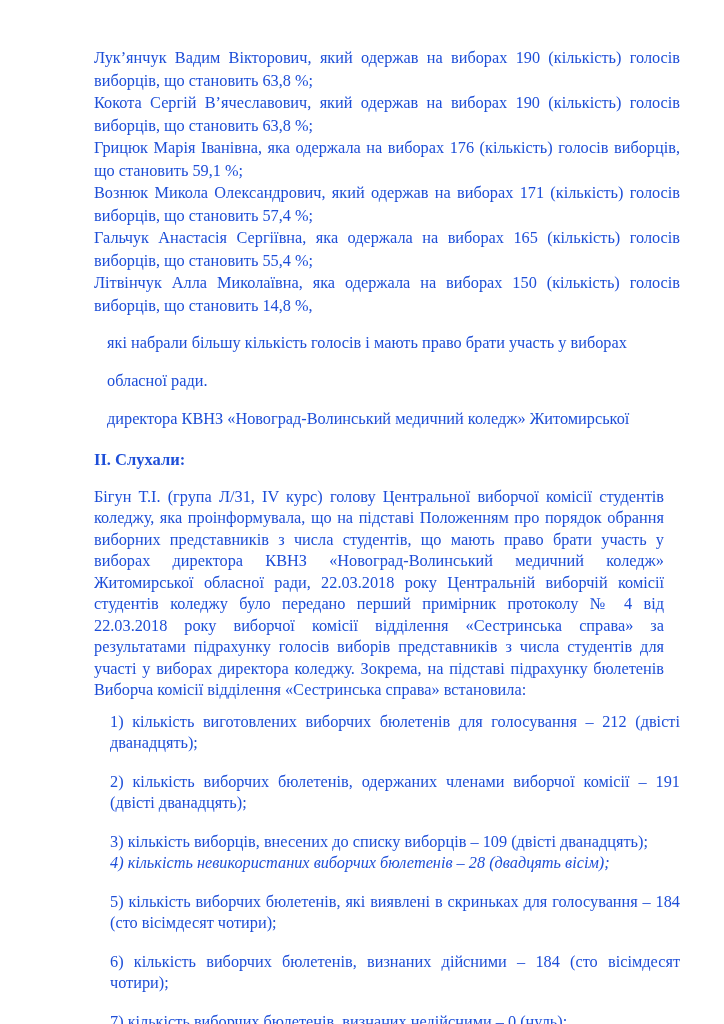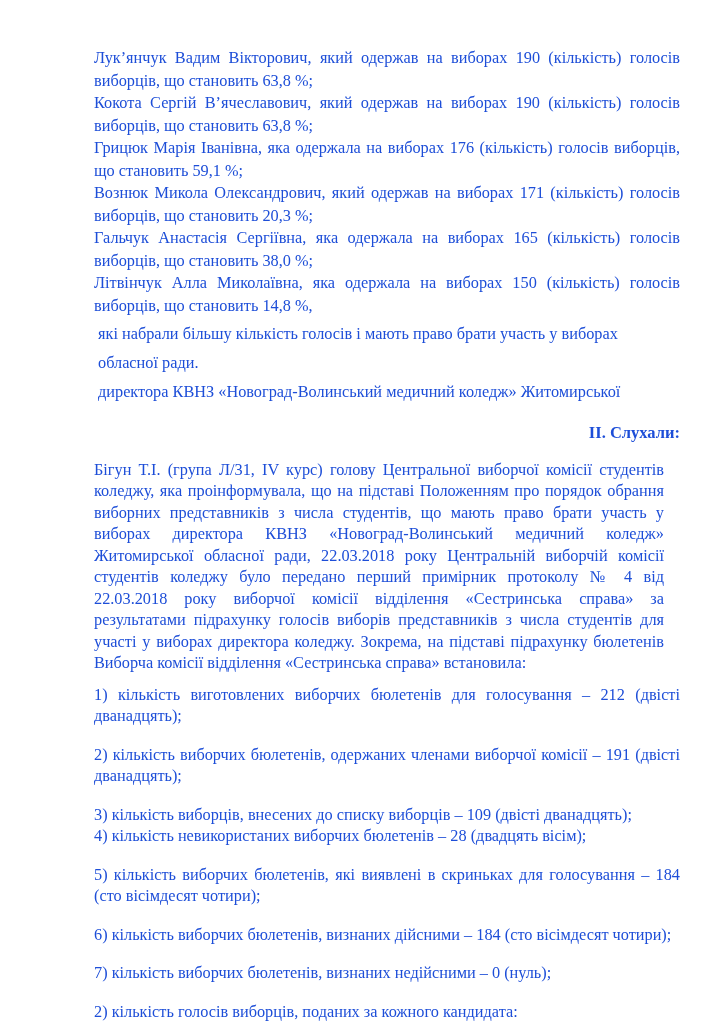--- a/index.html
+++ b/index.html
@@ -3,37 +3,37 @@
 <meta charset="utf-8">
 <style>
   html, body { margin: 0; padding: 0; background: #ffffff; }
   body { width: 724px; height: 1024px; position: relative; overflow: hidden; }
   .page {
     position: absolute; left: 94px; top: 47px; width: 586px;
     font-family: "Liberation Serif", serif; font-size: 16.3px; color: #1d4ed8;
     line-height: 22.5px;
   }
   .j { text-align: justify; text-align-last: left; margin: 0; }
-  .tail { margin: 4px; line-height: 25px; }
-  .heading { font-weight: bold; margin: 18px 0 0 0; font-size: 16.5px; text-align: right; }
+  .tail { margin: 13px; line-height: 25px; }
+  .heading { font-weight: bold; margin: 18px 0 0 0; font-size: 16.5px; }
   .para { margin: 14px 16px 0 0; text-align: justify; line-height: 21.5px; }
-  .item { margin: 10px 0 0 0; text-align: justify; line-height: 21.5px; }
-  .item.tight { margin-top: 0; }
+  .item { margin: 10px 0 0 16px; text-align: justify; line-height: 21.5px; }
+  .item.tight { margin-top: 0; font-style: italic; }
   .item.gap { margin-top: 17px; }
 </style>
 </head>
 <body>
 
 <div class="page">
   <div>
     <p class="j">Лук’янчук Вадим Вікторович, який одержав на виборах 190 (кількість) голосів виборців, що становить 63,8 %;</p>
     <p class="j">Кокота Сергій В’ячеславович, який одержав на виборах 190 (кількість) голосів виборців, що становить 63,8 %;</p>
     <p class="j">Грицюк  Марія Іванівна, яка одержала на виборах 176 (кількість) голосів виборців, що становить 59,1 %;</p>
-    <p class="j">Вознюк Микола Олександрович, який одержав на виборах 171 (кількість) голосів виборців, що становить 20,3 %;</p>
-    <p class="j">Гальчук Анастасія Сергіївна, яка одержала на виборах 165 (кількість) голосів виборців, що становить 38,0 %;</p>
+    <p class="j">Вознюк Микола Олександрович, який одержав на виборах 171 (кількість) голосів виборців, що становить 57,4 %;</p>
+    <p class="j">Гальчук Анастасія Сергіївна, яка одержала на виборах 165 (кількість) голосів виборців, що становить 55,4 %;</p>
     <p class="j">Літвінчук Алла Миколаївна, яка одержала на виборах 150 (кількість) голосів виборців, що становить 14,8 %,</p>
   </div>
   <div>
     <p class="tail">які набрали більшу кількість голосів і мають право брати участь у виборах</p>
     <p class="tail">обласної ради.</p>
     <p class="tail">директора КВНЗ «Новоград-Волинський медичний коледж» Житомирської</p>
   </div>
 
   <h2 class="heading">ІІ. Слухали:</h2>
 

